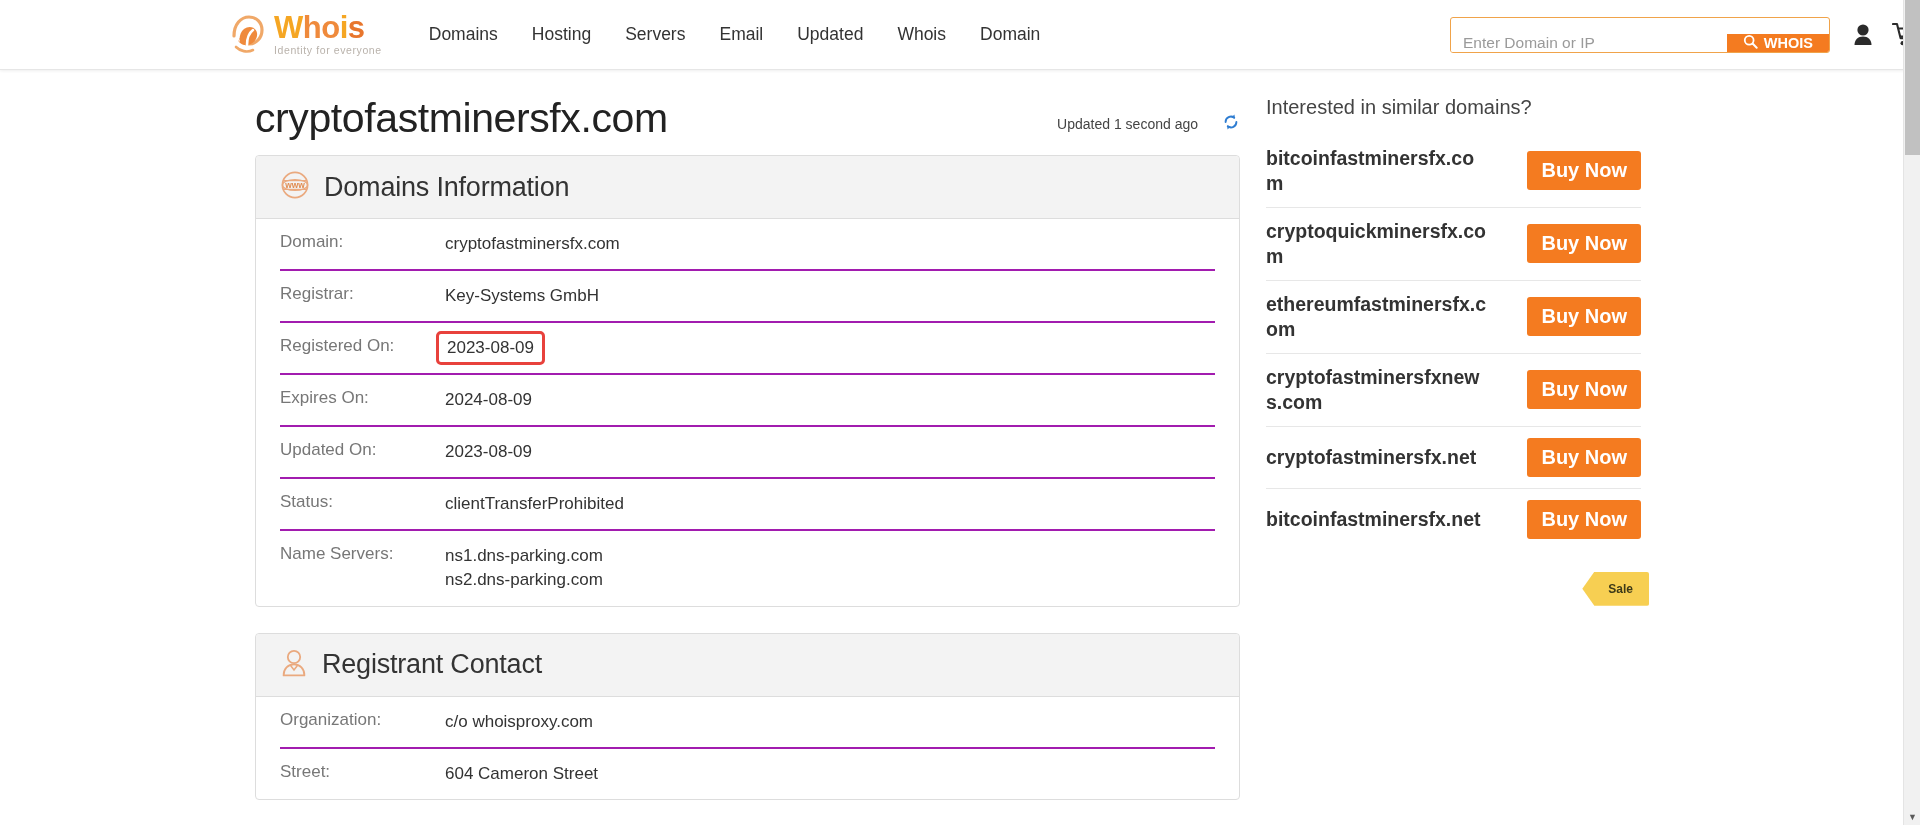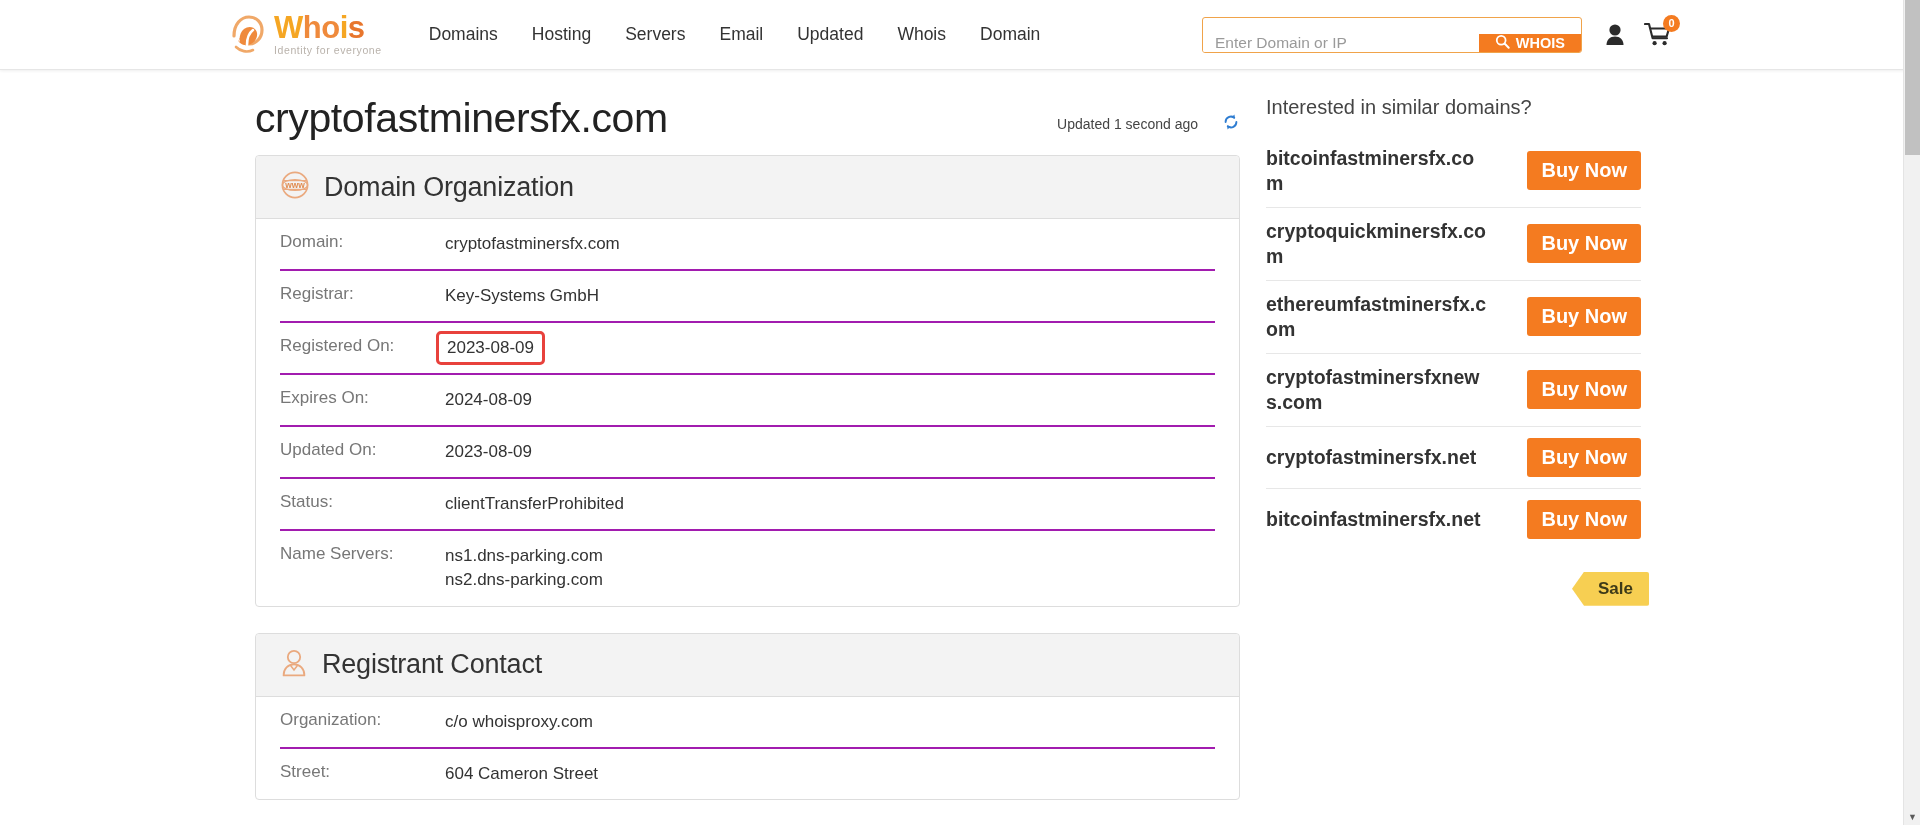--- a/index.html
+++ b/index.html
@@ -26,21 +26,20 @@
     box-shadow: 0 1px 3px rgba(0,0,0,0.07);
     display: flex;
     align-items: center;
     z-index: 5;
   }
   .header-inner {
     display: flex;
     align-items: center;
     width: 100%;
     padding-left: 228px;
-    padding-right: 248px;
   }
 
   
   .logo {
     display: flex;
     align-items: flex-end;
     gap: 6px;
     text-decoration: none;
     margin-right: 30px;
     flex: none;
@@ -265,21 +264,21 @@
     height: 230px;
     overflow: visible;
     text-align: center;
     color: #ffffff;
   }
   .ribbon {
     position: absolute;
     top: 22px; right: -8px;
     background: #f7cf52;
     color: #3d3a18;
-    font-size: 17px;
+    font-size: 12px;
     font-weight: bold;
     padding: 7px 16px 7px 26px;
     height: 34px;
     display: flex; align-items: center;
     clip-path: polygon(12px 0, 100% 0, 100% 100%, 12px 100%, 0 50%);
     border-radius: 0 2px 2px 0;
   }
   .ad-tld {
     font-size: 56px;
     font-weight: bold;
@@ -431,21 +430,21 @@
         <div class="panel-head">
           <span>
             <svg width="30" height="30" viewBox="0 0 30 30" aria-hidden="true">
               <circle cx="15" cy="15" r="12.6" fill="none" stroke="#eaa97e" stroke-width="1.7"></circle>
               <ellipse cx="15" cy="15" rx="12.6" ry="5.4" fill="none" stroke="#eaa97e" stroke-width="1.3"></ellipse>
               <line x1="3.2" y1="10.6" x2="26.8" y2="10.6" stroke="#eaa97e" stroke-width="1.2"></line>
               <line x1="3.2" y1="19.4" x2="26.8" y2="19.4" stroke="#eaa97e" stroke-width="1.2"></line>
               <text x="15" y="17.6" text-anchor="middle" font-family="Liberation Sans, sans-serif" font-size="8.4" font-weight="bold" fill="#e08a4e">www</text>
             </svg>
           </span>
-          <h2>Domain Organization</h2>
+          <h2>Domains Information</h2>
         </div>
         <div class="rows">
 
           <div class="row">
             <div class="label">Domain:</div>
             <div class="value">cryptofastminersfx.com</div>
           </div>
 
           <div class="row">
             <div class="label">Registrar:</div>

